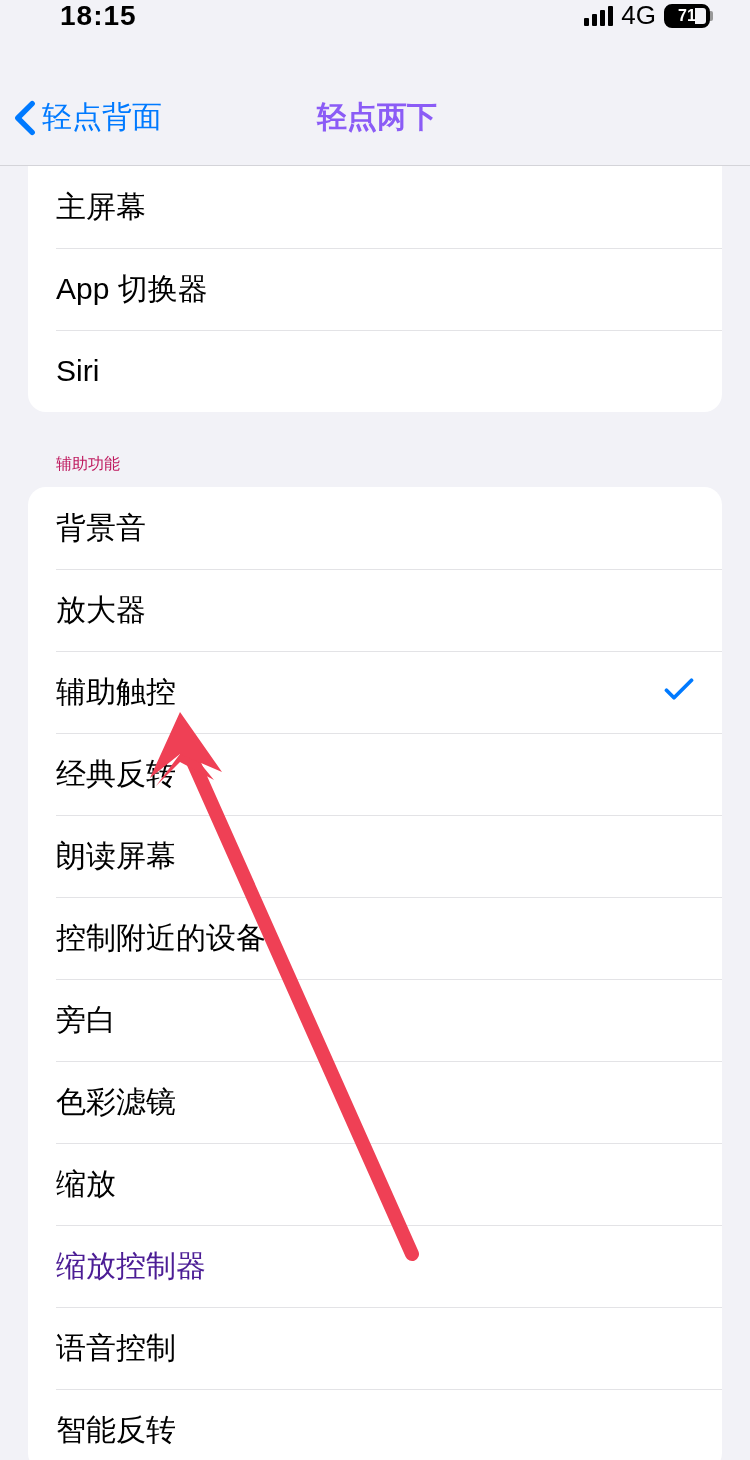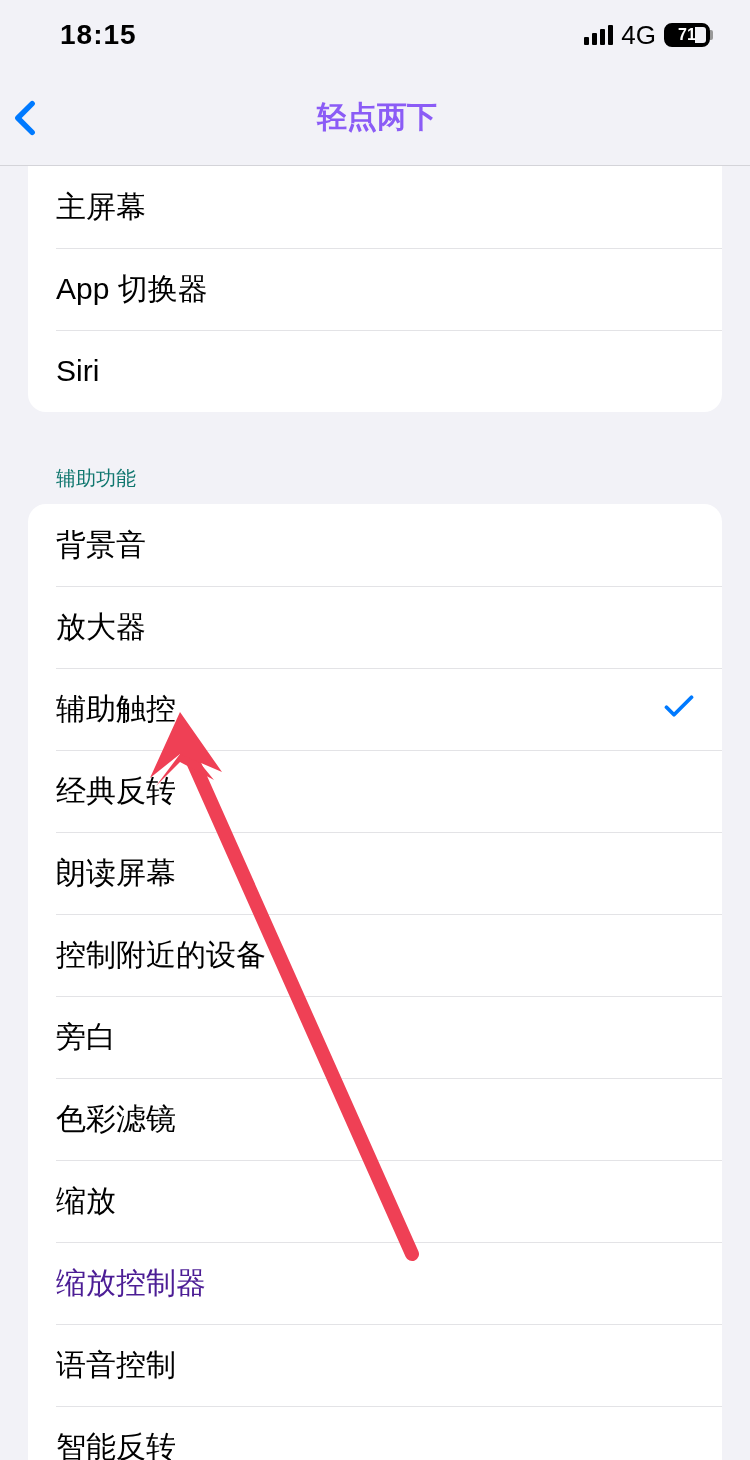--- a/index.html
+++ b/index.html
@@ -13,21 +13,21 @@
       height: 1460px;
       background: #f2f2f7;
       font-family: -apple-system, "SF Pro Text", "Helvetica Neue", Arial, sans-serif;
       position: relative;
       overflow: hidden;
     }
     .status-bar {
       height: 70px;
       display: flex;
       justify-content: space-between;
-      align-items: center;
+      align-items: flex-start;
       padding: 0 40px 0 60px;
       font-size: 28px;
       font-weight: 600;
       color: #000;
     }
     .status-time {
       letter-spacing: 1px;
     }
     .status-right {
       display: flex;
@@ -136,23 +136,23 @@
       border-radius: 18px;
       overflow: hidden;
     }
     .group-wrap-first {
       margin: 0 28px;
       background: #fff;
       border-radius: 0 0 18px 18px;
       overflow: hidden;
     }
     .section-header {
-      margin: 53px 56px 12px;
-      font-size: 20px;
-      color: #0f766e;
+      margin: 42px 56px 12px;
+      font-size: 16px;
+      color: #be185d;
     }
     .row {
       display: flex;
       align-items: center;
       justify-content: space-between;
       min-height: 82px;
       padding: 0 28px 0 28px;
       font-size: 30px;
       color: #000;
       position: relative;
@@ -213,20 +213,21 @@
   </div>
 </div>
 
 <div class="nav-bar">
   <div class="back-button">
     <span class="back-chevron">
       <svg viewBox="0 0 12 20" fill="none">
           <path d="M10 2 L2 10 L10 18" stroke="#007aff" stroke-width="3" stroke-linecap="round" stroke-linejoin="round"></path>
         </svg>
     </span>
+    <span>轻点背面</span>
   </div>
   <div class="nav-title">轻点两下</div>
 </div>
 
 <div class="content">
 
   <div class="group-wrap-first">
     <div class="row">
       <span>主屏幕</span>
     </div>

